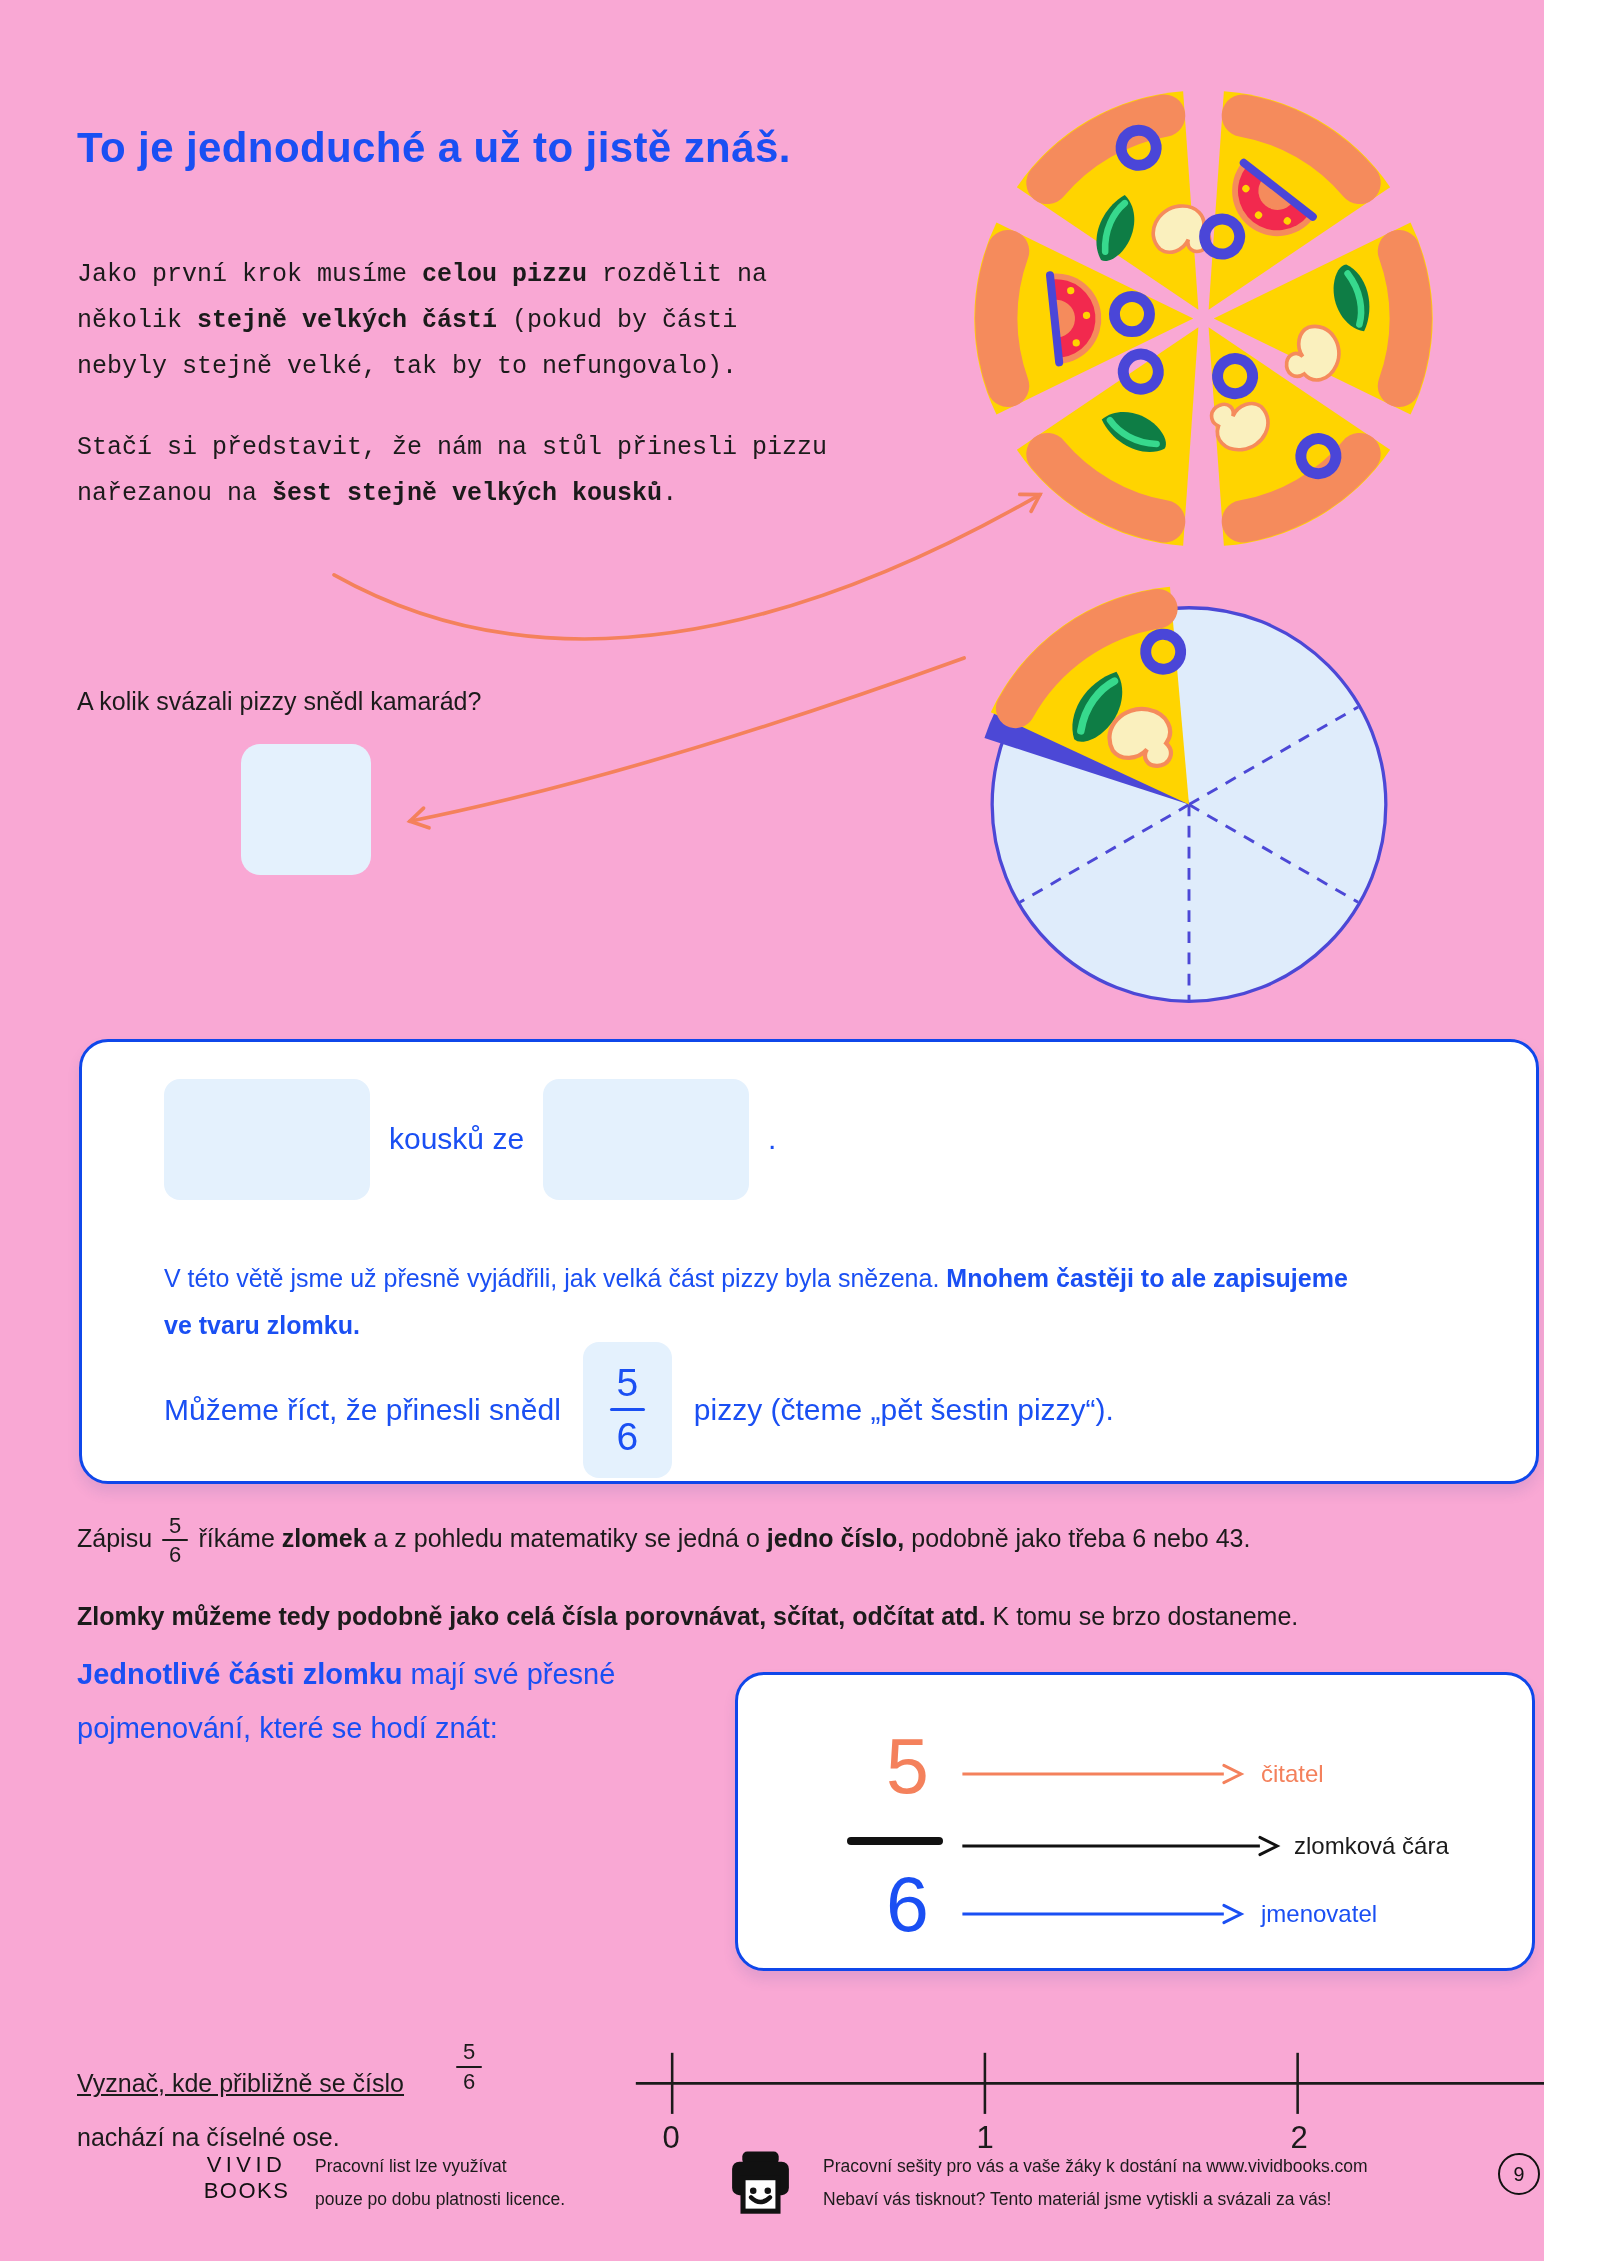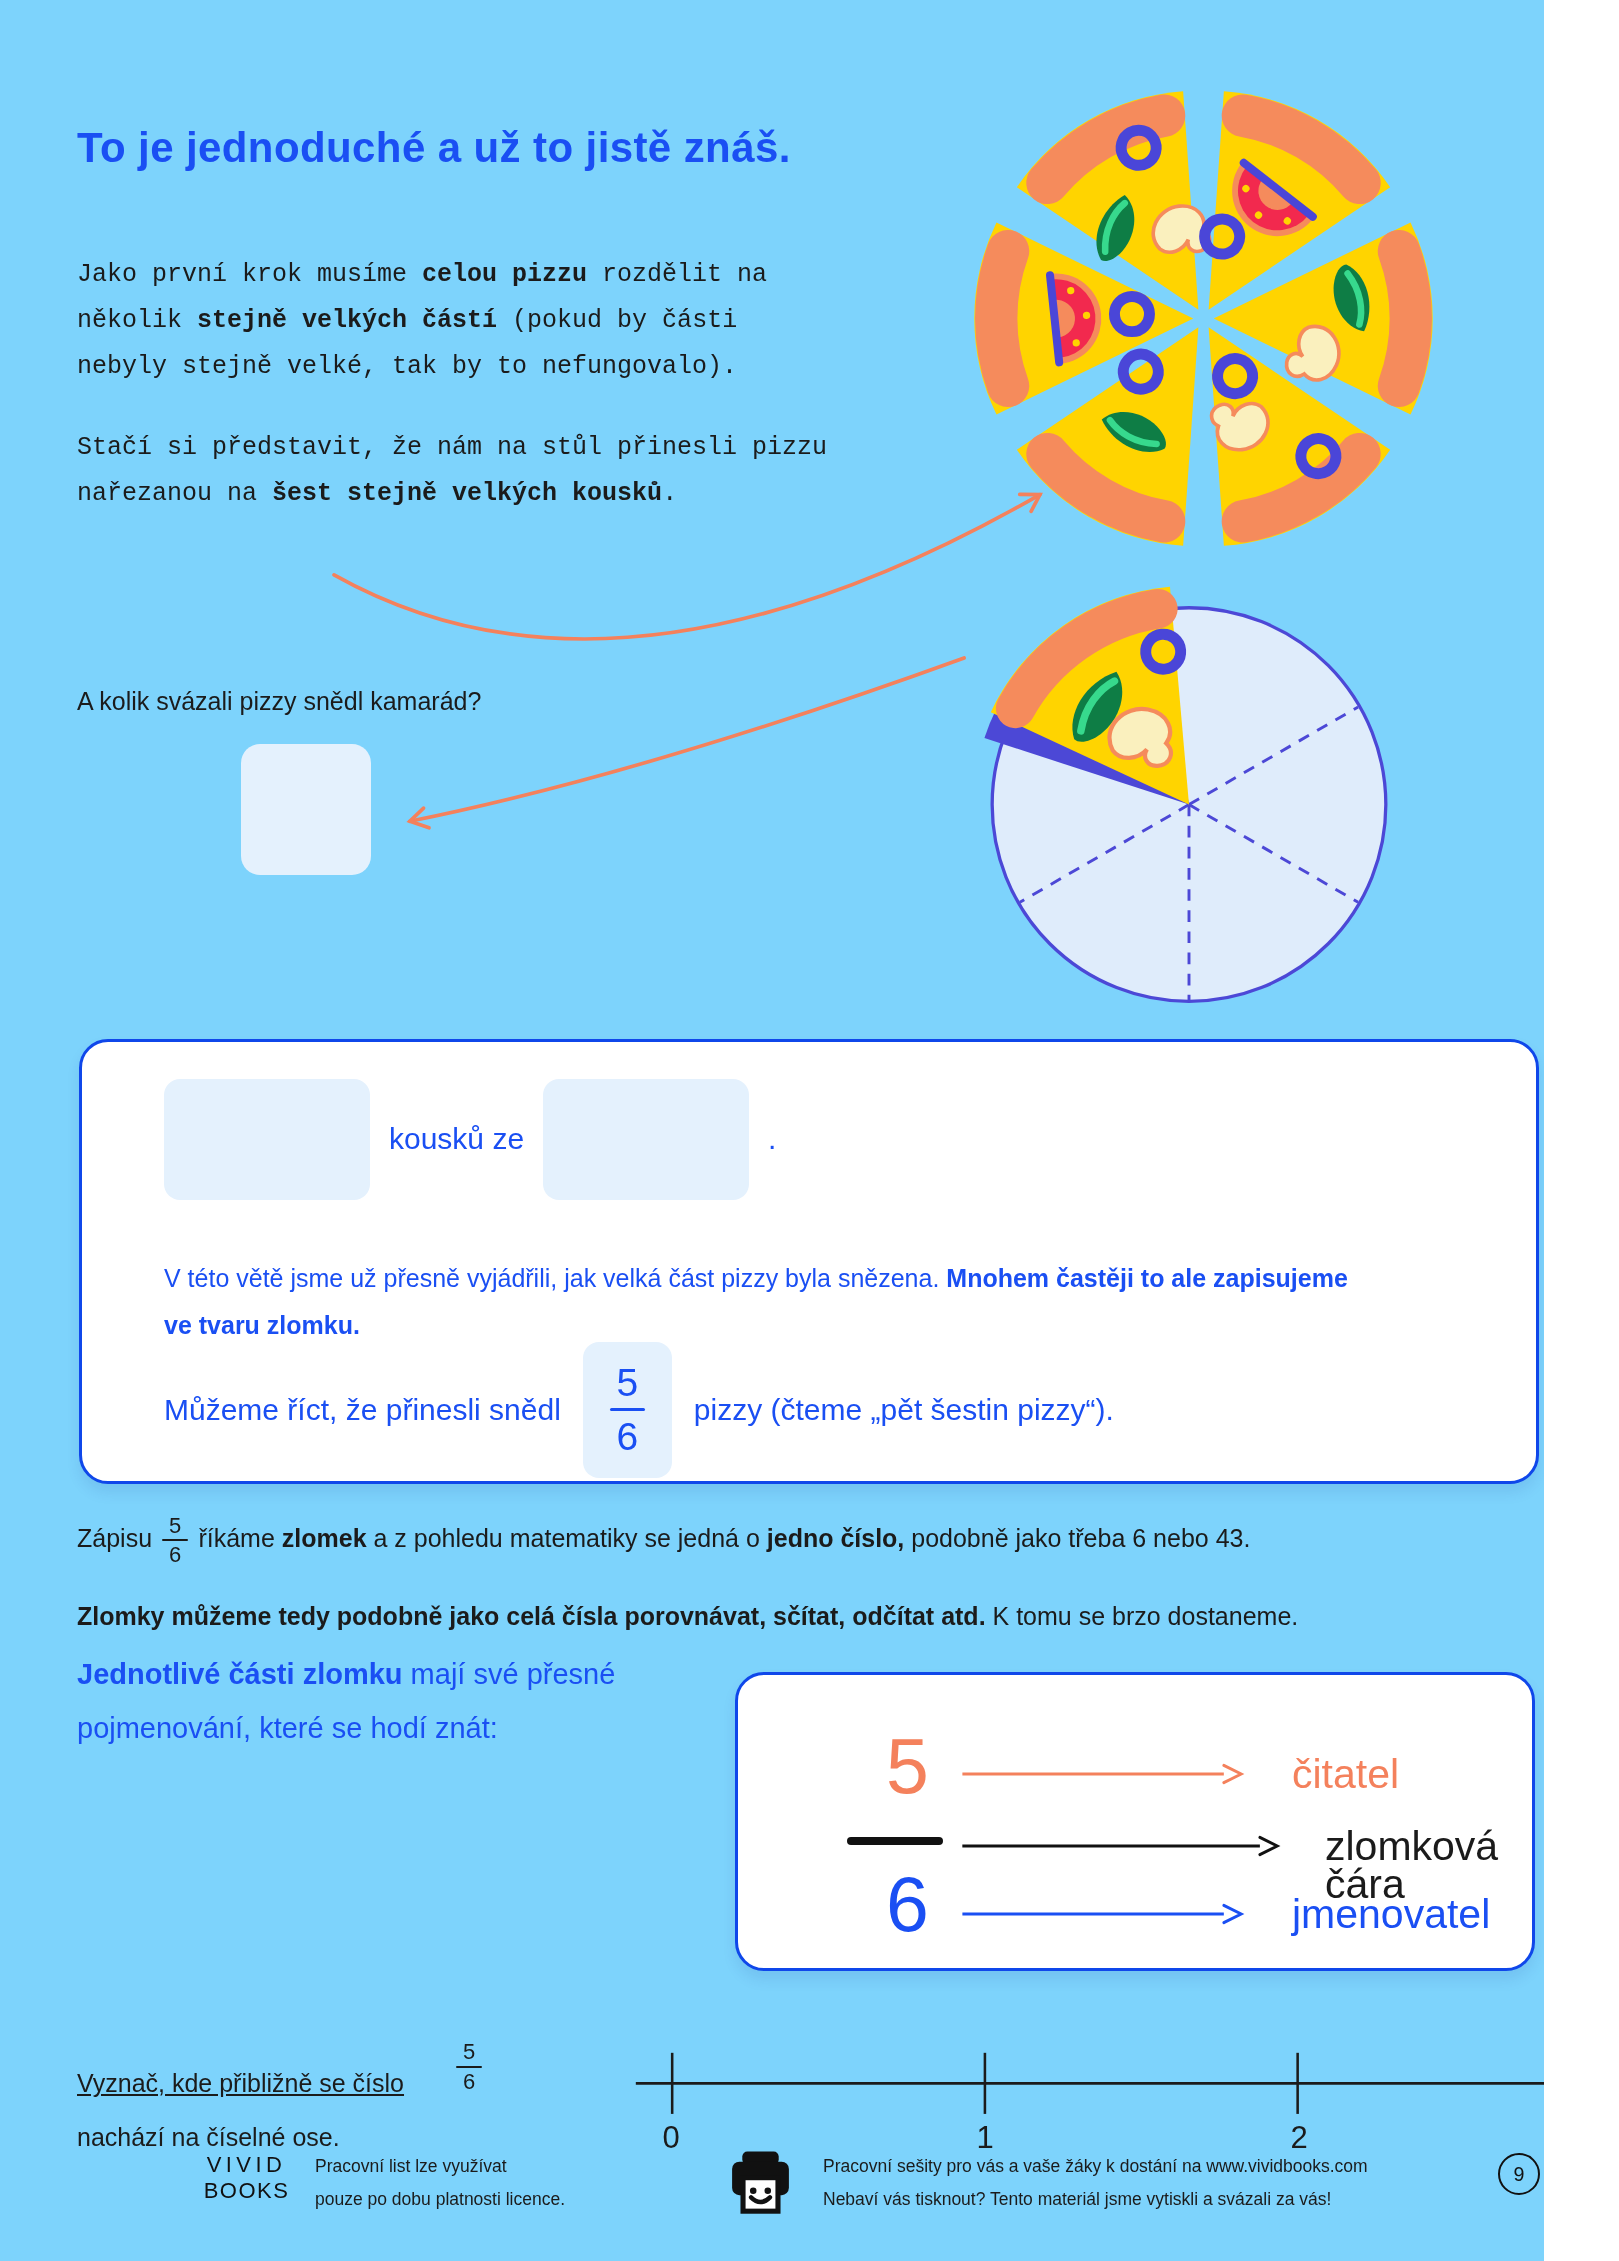--- a/index.html
+++ b/index.html
@@ -1,16 +1,16 @@
 <!DOCTYPE html>
 <html style="font-size:11.7px"><head>
 <meta charset="utf-8">
 <style>
   html,body{margin:0;padding:0;background:#ffffff;}
-  #page{position:relative;width:1544px;height:2261px;background:#7dd3fc;overflow:hidden;
+  #page{position:relative;width:1544px;height:2261px;background:#f9a8d4;overflow:hidden;
         font-family:"Liberation Sans","DejaVu Sans",sans-serif;color:#1b1b1b;}
   .abs{position:absolute;}
   .b{font-weight:700;}
 
   #title{left:77px;top:124px;font-size:42px;font-weight:600;color:#1A4FF3;letter-spacing:0.4px;}
 
   .para{font-size:25px;line-height:46px;color:#1b1b1b;font-family:Liberation Mono, monospace;}
   #para1{left:77px;top:252px;width:729px;}
   #para2{left:77px;top:425px;width:795px;}
   #question{left:77px;top:687px;font-size:25px;}
@@ -49,21 +49,21 @@
              border:3.6px solid #0F47EA;border-radius:29px;
              box-shadow:0 8.8px 13px rgba(30,60,150,.10);}
   .pb-digit{position:absolute;width:131px;text-align:center;font-size:77px;line-height:77px;}
   #pb-num{left:104px;top:53px;color:#F4815C;}
   #pb-den{left:104px;top:191px;color:#1A4FF3;}
   #pb-bar{position:absolute;left:109px;top:162px;width:96px;height:8px;background:#111;border-radius:4.4px;}
   .pb-arrow{position:absolute;height:26px;}
   #pb-arrow-num{left:220px;top:86px;}
   #pb-arrow-bar{left:220px;top:158px;}
   #pb-arrow-den{left:220px;top:226px;}
-  .pb-label{position:absolute;font-size:41px;line-height:38px;margin-left:31px;}
+  .pb-label{position:absolute;font-size:24px;line-height:38px;}
   #pb-label-num{left:523px;top:80px;color:#F4815C;}
   #pb-label-bar{left:556px;top:152px;color:#1b1b1b;}
   #pb-label-den{left:523px;top:220px;color:#1A4FF3;}
 
   #nl-text1{left:77px;top:2069px;font-size:25px;text-decoration:underline;}
   #nl-text2{left:77px;top:2123px;font-size:25px;}
   #nl-frac{left:446px;top:2039px;}
   #numberline{left:627px;top:2047px;}
   .nl-label{position:absolute;top:2120px;width:44px;text-align:center;font-size:31px;}
   #nl-label-0{left:649px;} #nl-label-1{left:963px;} #nl-label-2{left:1277px;}

